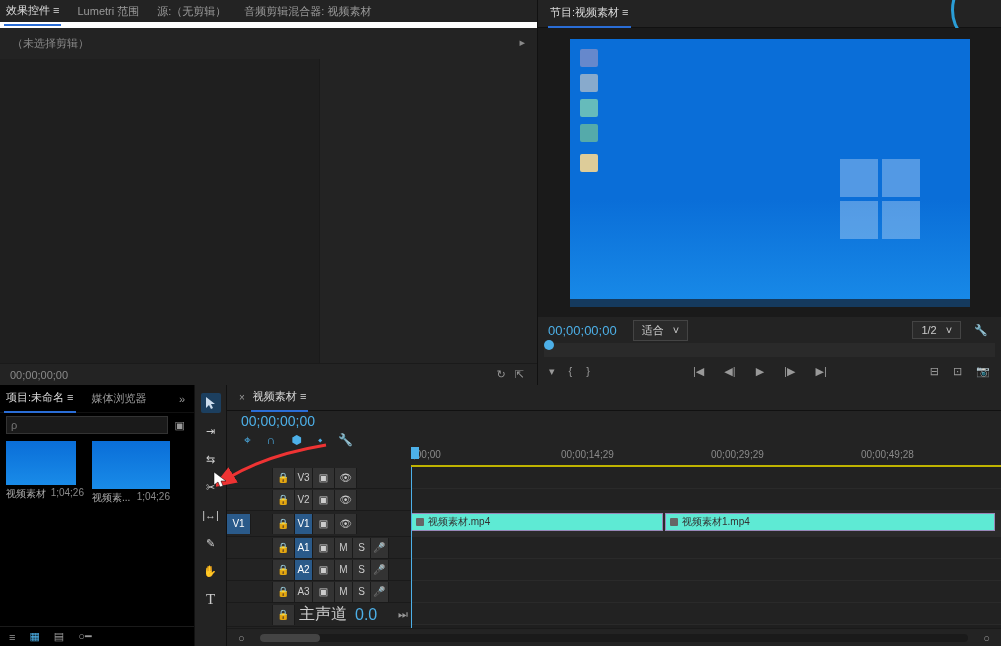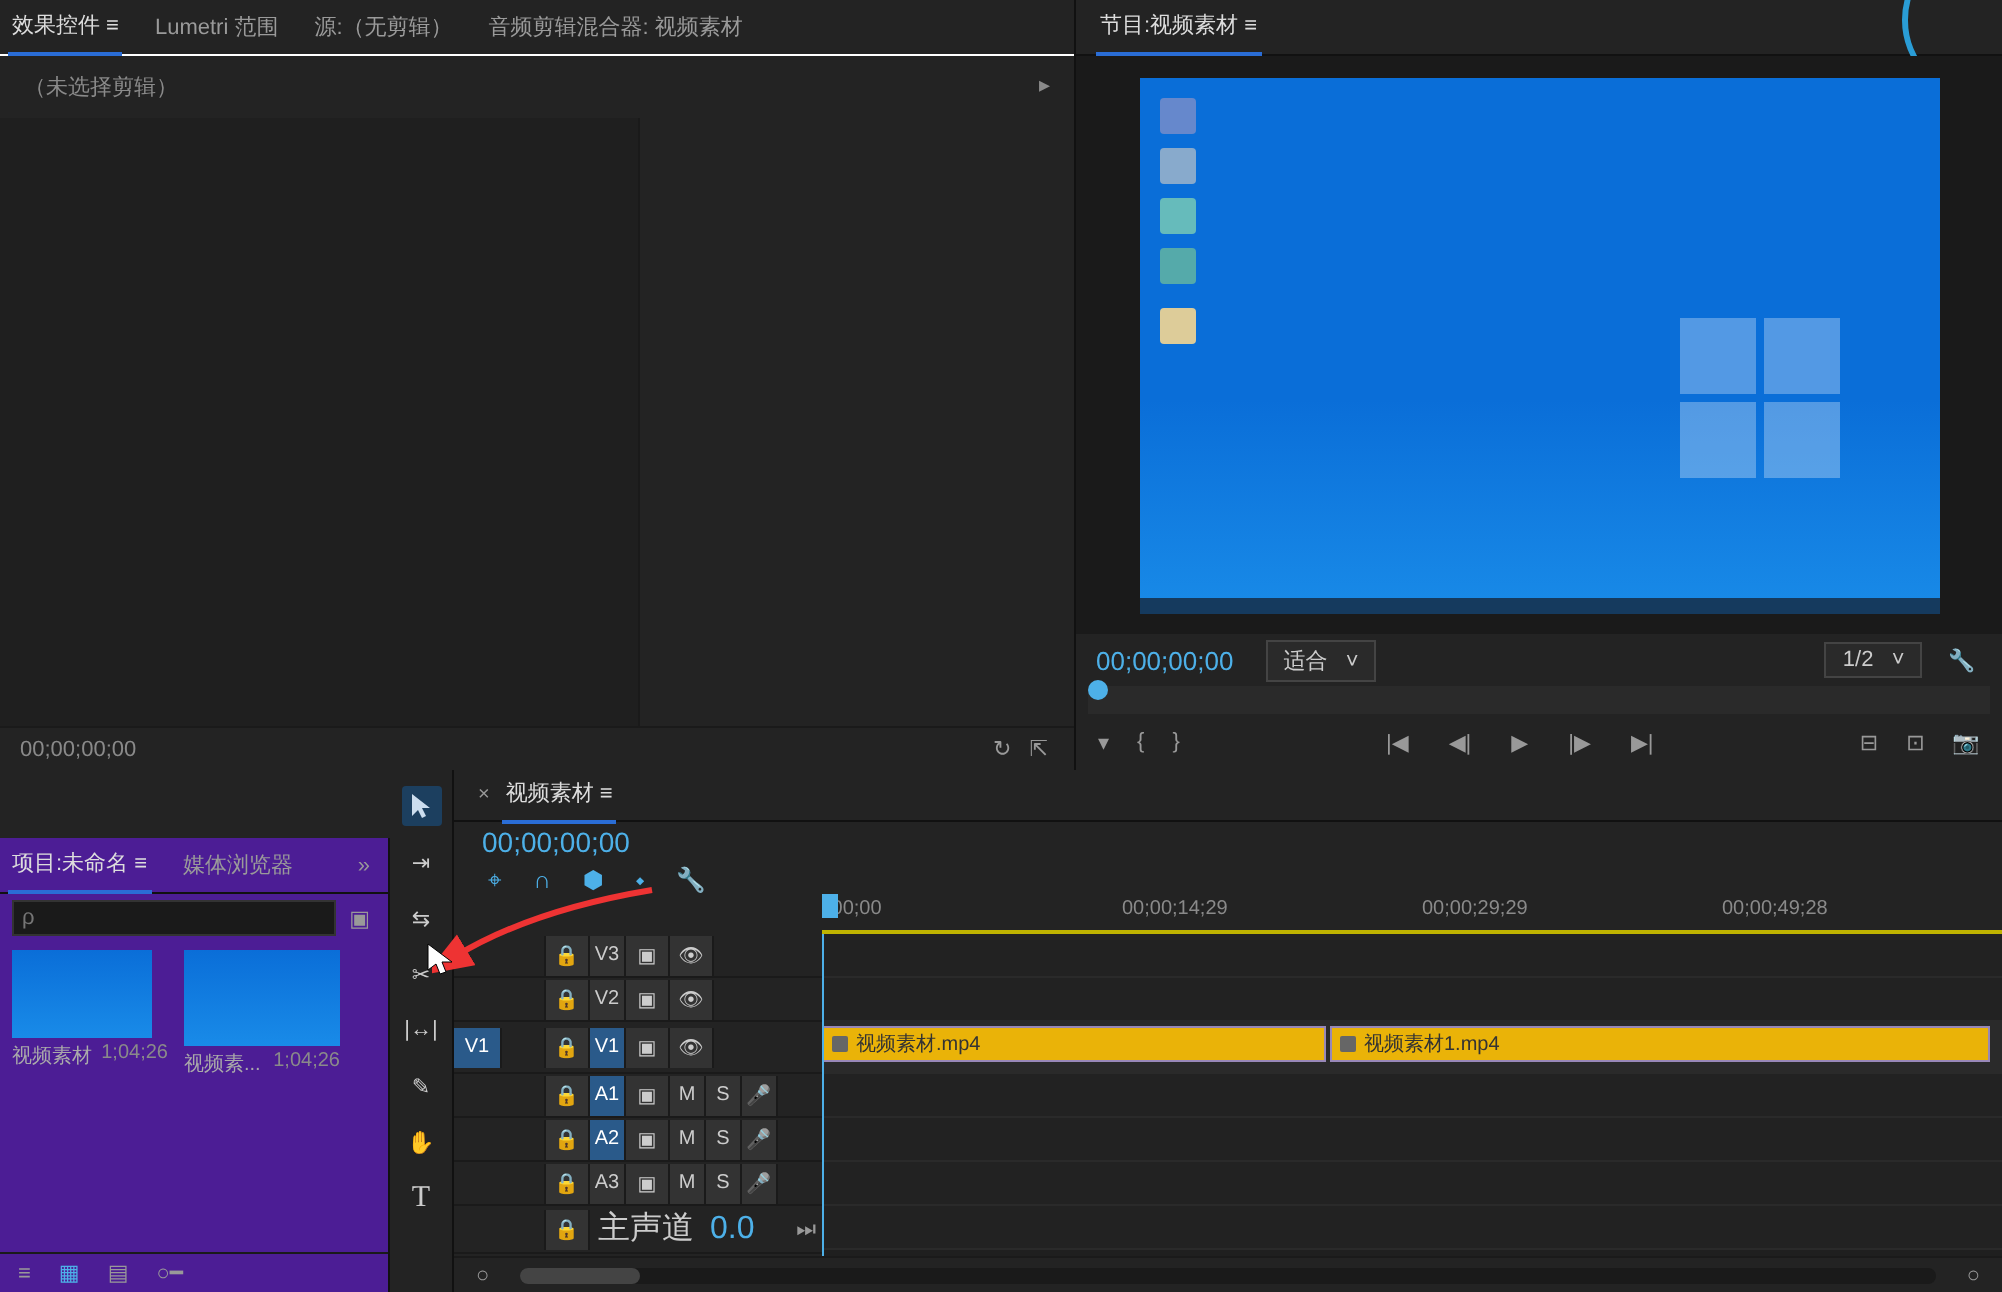--- a/index.html
+++ b/index.html
@@ -1,19 +1,19 @@
 <!DOCTYPE html>
 <html><head>
 <meta charset="utf-8">
 <style>
 * { margin: 0; padding: 0; box-sizing: border-box; font-family: "Microsoft YaHei", sans-serif; }
 body { background: #232323; color: #aaa; width: 1001px; height: 646px; overflow: hidden; position: relative; font-size: 11px; }
 .top-row { display: flex; height: 385px; }
 .left-panel { width: 538px; background: #232323; border-right: 1px solid #111; display: flex; flex-direction: column; }
-.tabs { display: flex; height: 28px; align-items: center; border-bottom: 1px solid #ffffff; padding-left: 4px; gap: 14px; }
+.tabs { display: flex; height: 28px; align-items: center; border-bottom: 6px solid #ffffff; padding-left: 4px; gap: 14px; }
 .tab { color: #9a9a9a; font-size: 11px; padding: 6px 2px; cursor: pointer; }
 .tab.active { color: #ddd; border-bottom: 2px solid #2a6dd6; }
 .subheader { display: flex; justify-content: space-between; padding: 8px 12px; color: #8a8a8a; font-size: 11px; }
 .subheader .arrow { color: #8a8a8a; }
 .left-body { flex: 1; background: #232323; display: flex; }
 .left-body-inner { width: 320px; border-right: 1px solid #1a1a1a; background: #1f1f1f; }
 .left-bottom-bar { height: 22px; display: flex; justify-content: space-between; align-items: center; padding: 0 10px; background: #232323; border-top: 1px solid #1a1a1a; }
 .left-bottom-bar .tc { color: #8a8a8a; font-size: 11px; }
 .icon-btn { color: #999; cursor: pointer; padding: 0 3px; display: inline-flex; align-items: center; justify-content: center; }
 .right-panel { flex: 1; background: #232323; display: flex; flex-direction: column; }
@@ -28,21 +28,21 @@
 .controls-row1 .tc-big { color: #4db0e8; font-size: 13px; }
 .controls-row1 .select { background: #2a2a2a; color: #ccc; padding: 2px 8px; border: 1px solid #444; font-size: 11px; margin-left: 6px; }
 .controls-row1 .spacer { flex: 1; }
 .mini-timeline { height: 14px; background: #2a2a2a; margin: 0 6px; position: relative; }
 .mini-timeline .playhead { position: absolute; left: 0; top: -3px; width: 10px; height: 10px; background: #4db0e8; border-radius: 50%; }
 .transport { height: 28px; display: flex; align-items: center; justify-content: center; gap: 14px; background: #232323; }
 .transport .first { margin-right: auto; margin-left: 8px; display: flex; gap: 8px; }
 .transport .last { margin-left: auto; margin-right: 8px; display: flex; gap: 8px; }
 
 .bottom-row { display: flex; height: 261px; }
-.project-panel { width: 195px; background: #4c1d95; border-right: 1px solid #111; display: flex; flex-direction: column; margin-top: 34px; }
+.project-panel { width: 195px; background: #000000; border-right: 1px solid #111; display: flex; flex-direction: column; }
 .project-panel .tabs { border-bottom: 1px solid #111; }
 .proj-header { display: flex; align-items: center; padding: 4px 6px; gap: 6px; }
 .proj-header .chip { width: 12px; height: 12px; background: #444; border-radius: 2px; }
 .search-row { display: flex; align-items: center; padding: 3px 6px; gap: 4px; }
 .search-row input { flex: 1; background: #1a1a1a; border: 1px solid #333; color: #ccc; padding: 2px 4px; font-size: 11px; height: 18px; }
 .thumbs { flex: 1; padding: 4px 6px; display: flex; flex-wrap: wrap; gap: 8px; overflow: hidden; align-content: flex-start; }
 .thumb { width: 78px; }
 .thumb .img { width: 70px; height: 44px; background: linear-gradient(to bottom, #0a6ed8, #198be8); position: relative; }
 .thumb .img.big { width: 78px; height: 48px; }
 .thumb .label-row { display: flex; justify-content: space-between; font-size: 10px; padding-top: 2px; }
@@ -72,21 +72,21 @@
 .track-row.tall { height: 26px; }
 .track-row .cell { width: 22px; height: 20px; display: flex; align-items: center; justify-content: center; font-size: 10px; color: #ccc; border-right: 1px solid #1a1a1a; }
 .track-row .cell.blue { background: #2a5a8a; color: #fff; }
 .track-row .cell.gray { background: #333; }
 .track-row .cell.small { width: 18px; }
 .track-row .label { font-size: 16px; color: #ccc; padding: 0 4px; }
 .track-content { flex: 1; position: relative; background: #1f1f1f; }
 .track-lane { height: 22px; border-bottom: 1px solid #2a2a2a; position: relative; background: #222; }
 .track-lane.tall { height: 26px; }
 .track-lane.vactive { background: #2a2a2a; }
-.clip { position: absolute; top: 2px; height: 18px; background: #eab308; border: 1px solid #9888b8; display: flex; align-items: center; padding-left: 4px; font-size: 10px; color: #333; }
+.clip { position: absolute; top: 2px; height: 18px; background: #5eead4; border: 1px solid #9888b8; display: flex; align-items: center; padding-left: 4px; font-size: 10px; color: #333; }
 .clip .dot { width: 8px; height: 8px; background: #666; border-radius: 1px; margin-right: 4px; }
 .master-row { height: 24px; display: flex; align-items: center; }
 
 .playhead-line { position: absolute; left: 184px; top: 0; bottom: 0; width: 1px; background: #4db0e8; z-index: 5; }
 
 .red-arrow { position: absolute; pointer-events: none; z-index: 100; }
 
 .tl-footer { height: 18px; display: flex; align-items: center; padding: 0 8px; gap: 8px; border-top: 1px solid #1a1a1a; }
 .scrollbar-h { flex: 1; height: 8px; background: #1a1a1a; border-radius: 4px; position: relative; margin: 0 4px; }
 .scrollbar-h .thumb { position: absolute; left: 0; width: 60px; height: 8px; background: #444; border-radius: 4px; }

